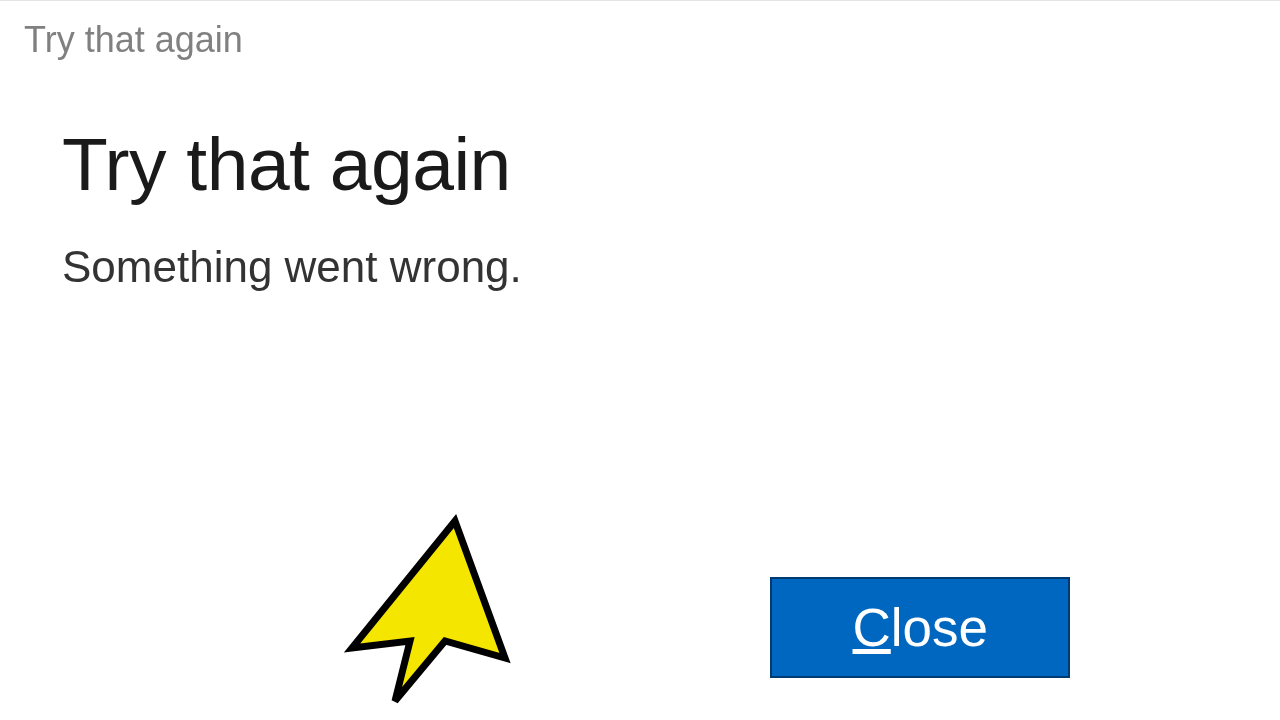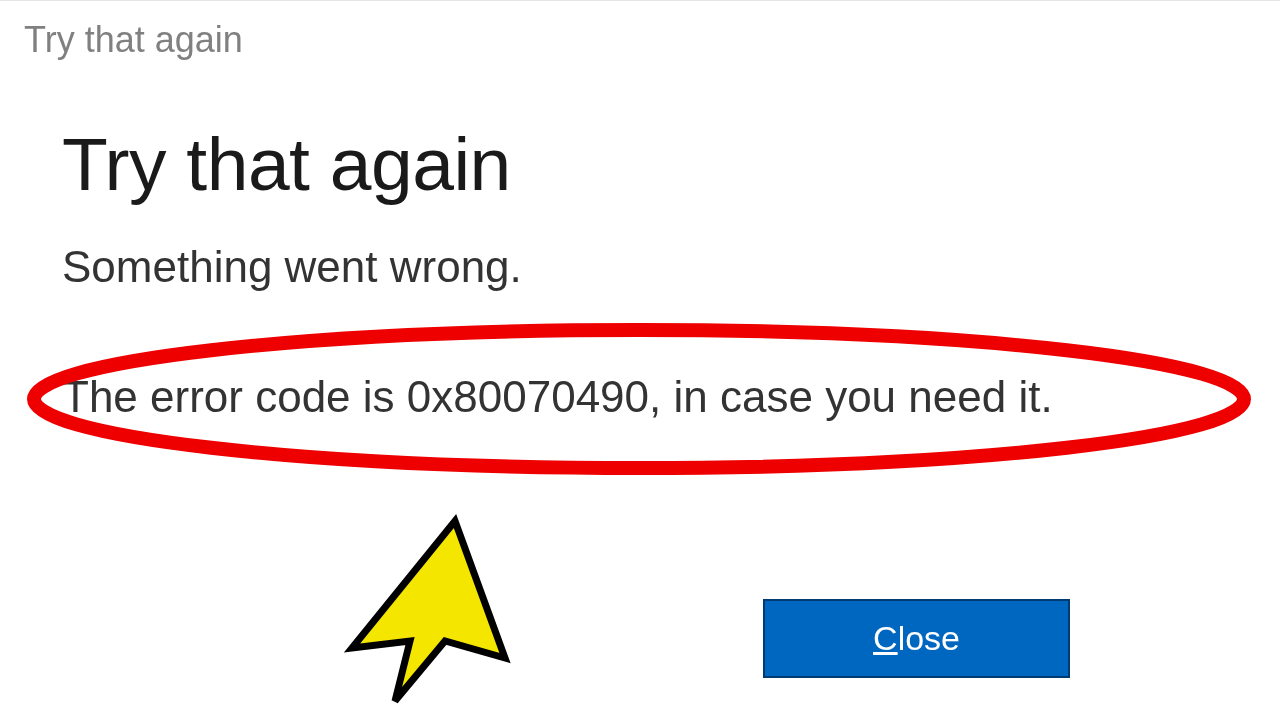--- a/index.html
+++ b/index.html
@@ -62,23 +62,23 @@
     }
     .button-row {
       position: absolute;
       right: 210px;
       bottom: 42px;
     }
     .close-button {
       background: #0067c0;
       color: #ffffff;
       border: 2px solid #003a73;
-      font-size: 34px;
+      font-size: 53px;
       font-weight: 400;
-      padding: 18px 108px;
+      padding: 18px 80px;
       cursor: pointer;
       font-family: inherit;
     }
     .close-button .accesskey {
       text-decoration: underline;
     }
     .cursor-arrow {
       position: absolute;
       left: 340px;
       bottom: 12px;
@@ -89,26 +89,20 @@
 </head>
 <body>
 
 <div class="titlebar">
   <div class="titlebar-title">Try that again</div>
 </div>
 
 <div class="content">
   <h1 class="heading">Try that again</h1>
   <p class="subtext">Something went wrong.</p>
-  <div class="errorcode-wrapper">
-    <p class="errorcode">The error code is 0x80070490, in case you need it.</p>
-    <svg class="highlight-ellipse" viewBox="0 0 1230 158" preserveAspectRatio="none">
-      <ellipse cx="615" cy="79" rx="605" ry="69" fill="none" stroke="#ee0000" stroke-width="14"></ellipse>
-    </svg>
-  </div>
 </div>
 
 <div class="button-row">
   <button class="close-button"><span class="accesskey">C</span><span>lose</span></button>
 </div>
 
 <svg class="cursor-arrow" width="180" height="195" viewBox="0 0 180 195">
   <polygon points="115,8 12,135 70,128 55,188 105,128 165,145" fill="#f5e600" stroke="#000000" stroke-width="7" stroke-linejoin="miter"></polygon>
 </svg>
 

